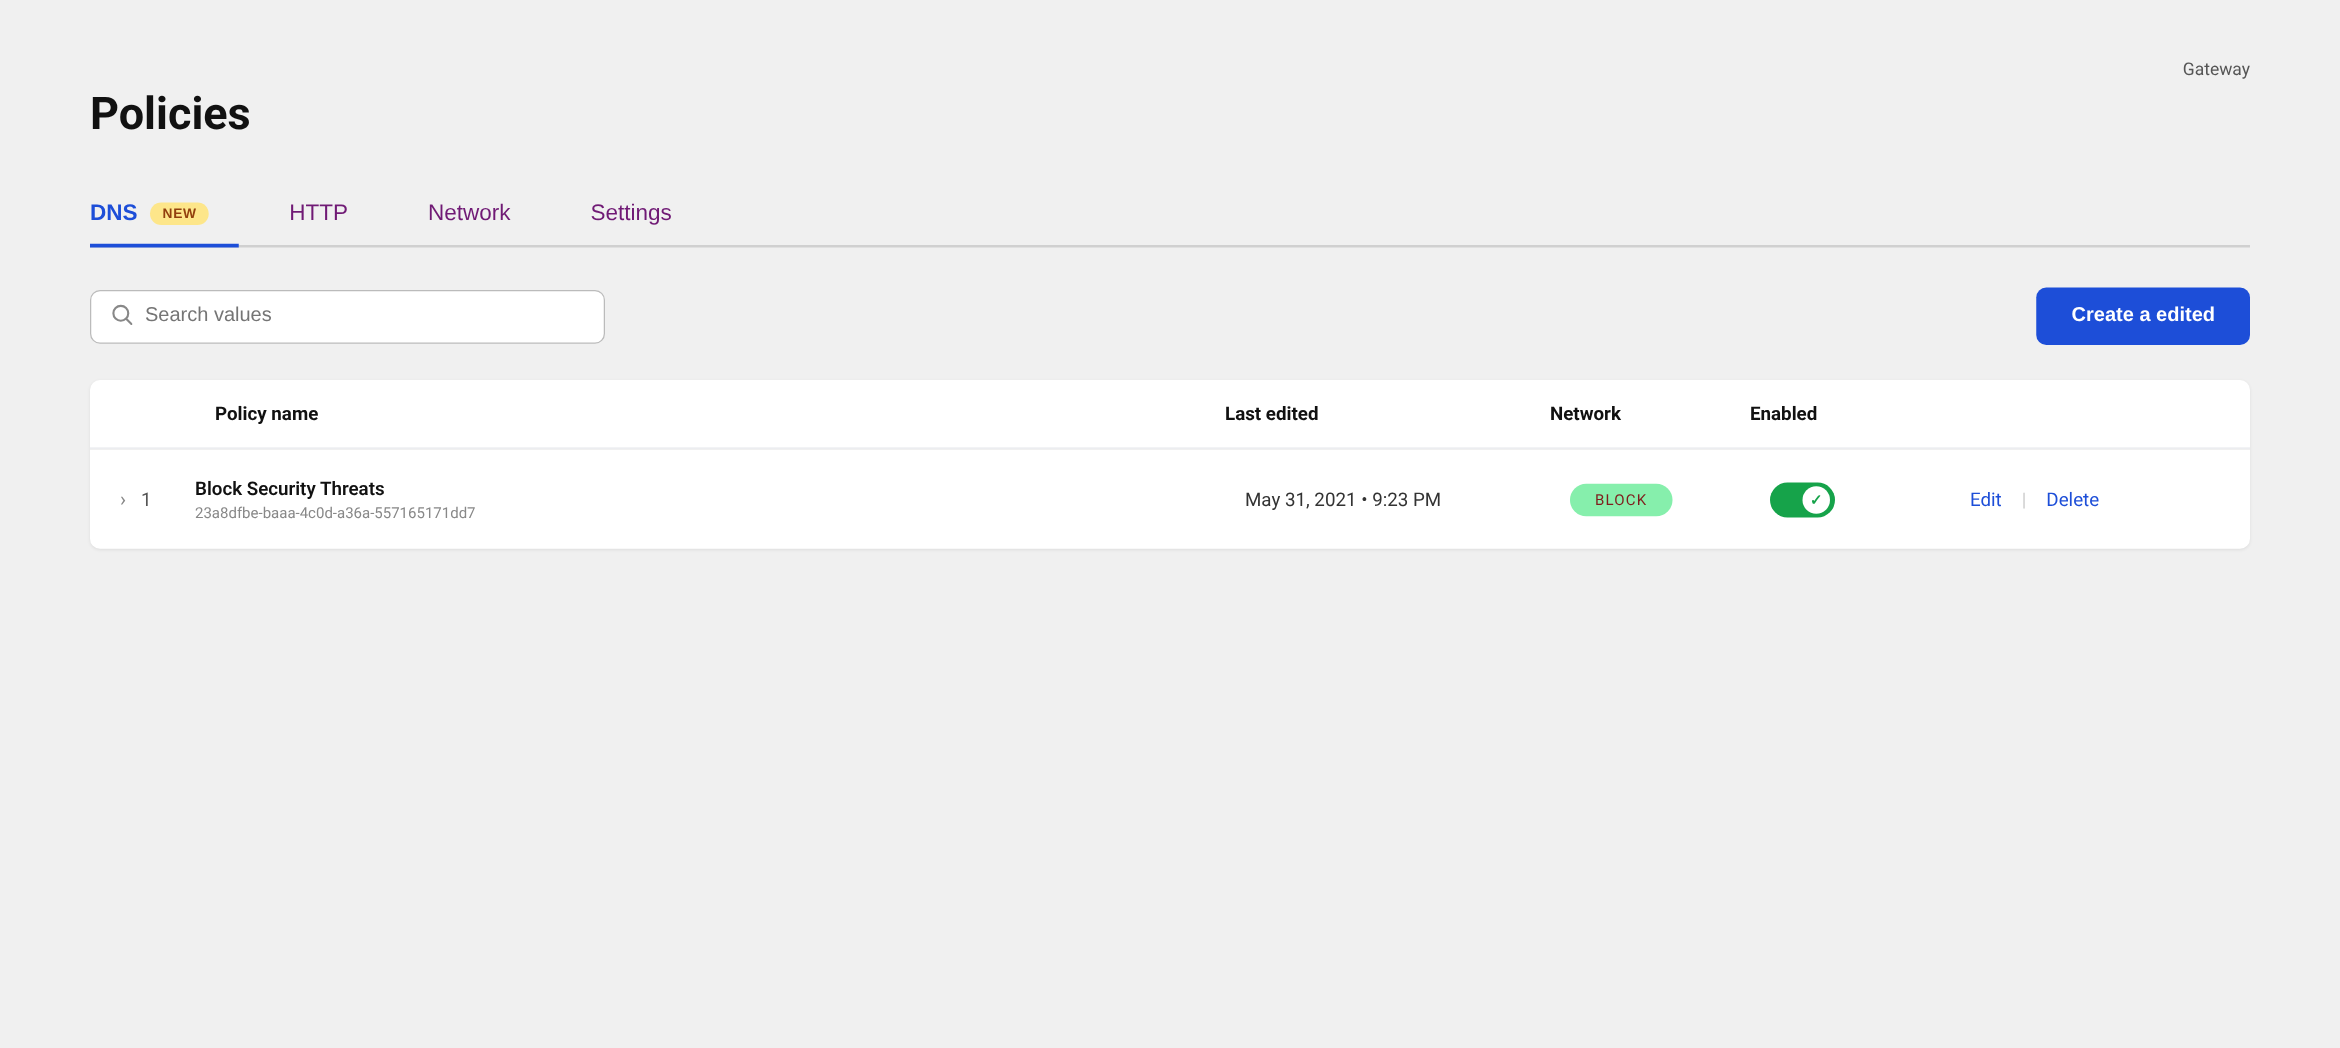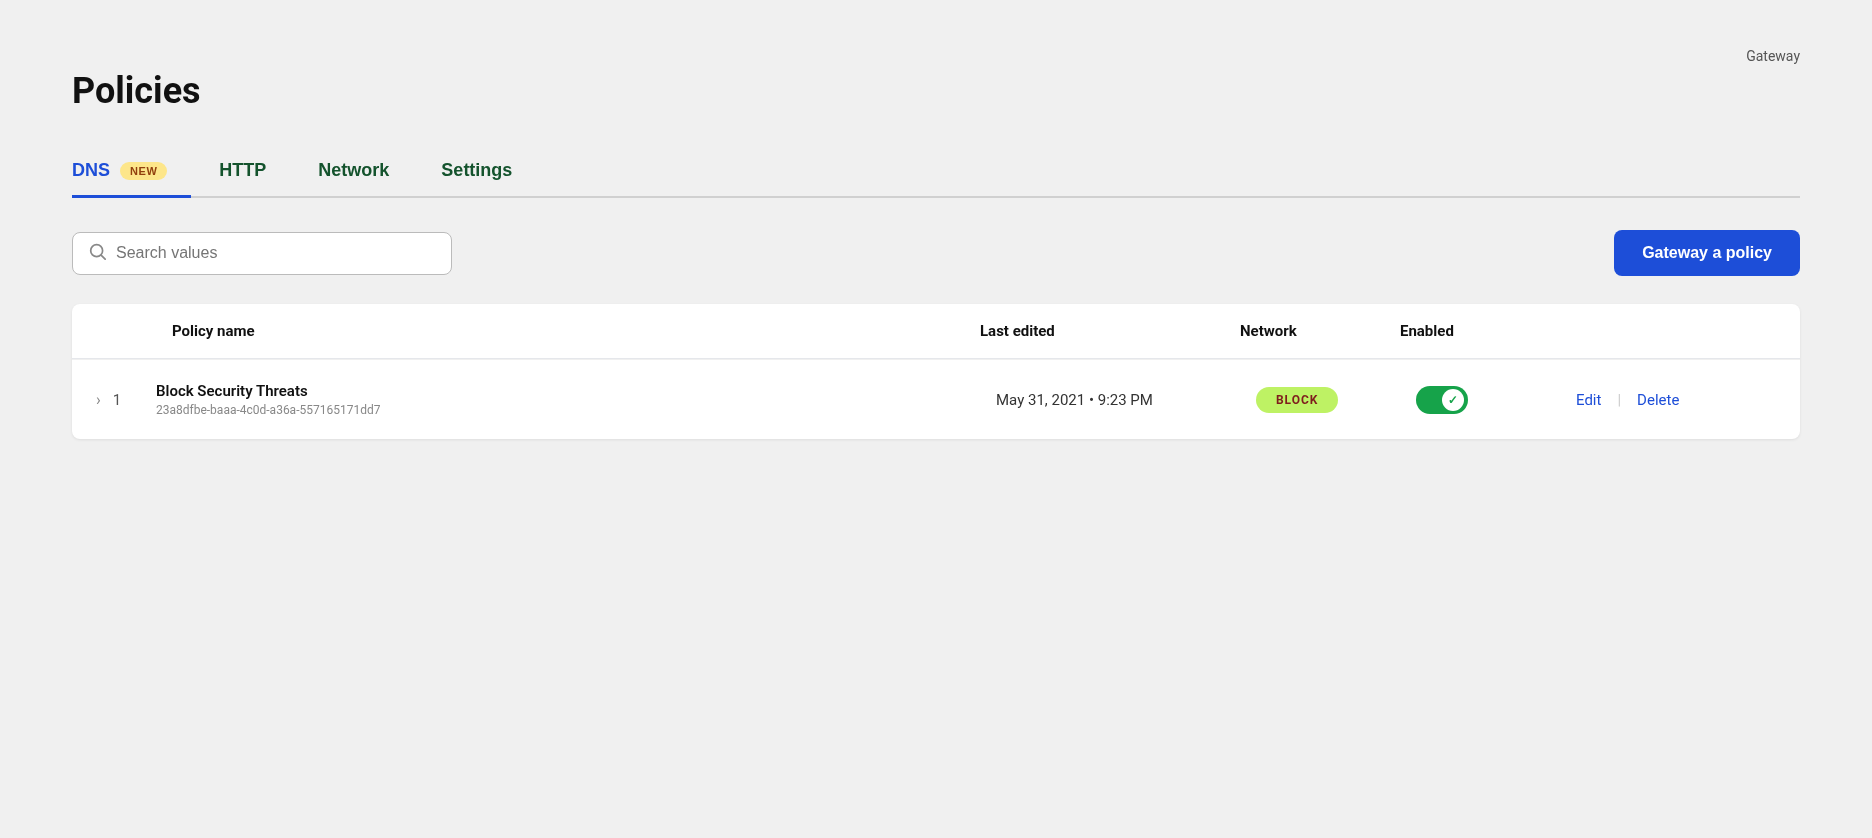--- a/index.html
+++ b/index.html
@@ -21,41 +21,40 @@
     }
     .page-title {
       font-size: 36px;
       font-weight: 700;
       color: #111;
       margin-bottom: 36px;
     }
     .tabs {
       display: flex;
       align-items: center;
-      gap: 4px;
+      gap: 16px;
       border-bottom: 2px solid #d0d0d0;
       margin-bottom: 32px;
     }
     .tab {
       padding: 12px 24px 14px 0;
       margin-right: 24px;
       font-size: 18px;
-      color: #14532d;
+      color: #701a75;
       cursor: pointer;
       border-bottom: 3px solid transparent;
       margin-bottom: -2px;
       display: flex;
       align-items: center;
       gap: 10px;
       text-decoration: none;
       background: none;
       border-top: none;
       border-left: none;
       border-right: none;
-      font-weight: bold;
     }
     .tab.active {
       color: #1d4ed8;
       border-bottom: 3px solid #1d4ed8;
       font-weight: 600;
     }
     .tab-badge {
       background: #fde68a;
       color: #92400e;
       font-size: 11px;
@@ -70,21 +69,21 @@
       justify-content: space-between;
       margin-bottom: 28px;
     }
     .search-box {
       display: flex;
       align-items: center;
       background: #fff;
       border: 1.5px solid #bbb;
       border-radius: 8px;
       padding: 10px 16px;
-      width: 380px;
+      width: 412px;
       gap: 10px;
     }
     .search-icon {
       color: #888;
       font-size: 16px;
       flex-shrink: 0;
     }
     .search-input {
       border: none;
       outline: none;
@@ -145,24 +144,24 @@
     .policy-id {
       font-size: 12px;
       color: #888;
       margin-top: 3px;
     }
     .last-edited {
       font-size: 15px;
       color: #333;
     }
     .action-badge {
-      background: #bef264;
+      background: #86efac;
       color: #7f1d1d;
       font-size: 12px;
-      font-weight: 700;
+      font-weight: 400;
       border-radius: 999px;
       padding: 6px 20px;
       letter-spacing: 0.08em;
       display: inline-block;
     }
     .toggle-container {
       display: flex;
       align-items: center;
     }
     .toggle {
@@ -241,21 +240,21 @@
   <div class="toolbar">
     <div class="search-box">
       <span class="search-icon">
         <svg width="17" height="17" viewBox="0 0 20 20" fill="none" xmlns="http://www.w3.org/2000/svg">
           <circle cx="9" cy="9" r="7" stroke="#888" stroke-width="2"></circle>
           <line x1="14.5" y1="14.5" x2="19" y2="19" stroke="#888" stroke-width="2" stroke-linecap="round"></line>
         </svg>
       </span>
       <input class="search-input" type="text" placeholder="Search values" style="">
     </div>
-    <button class="create-btn">Gateway a policy</button>
+    <button class="create-btn">Create a edited</button>
   </div>
 
   <div class="table-container">
     <div class="table-header">
       <div class="table-header-cell"></div>
       <div class="table-header-cell">Policy name</div>
       <div class="table-header-cell">Last edited</div>
       <div class="table-header-cell">Network</div>
       <div class="table-header-cell">Enabled</div>
       <div class="table-header-cell"></div>

